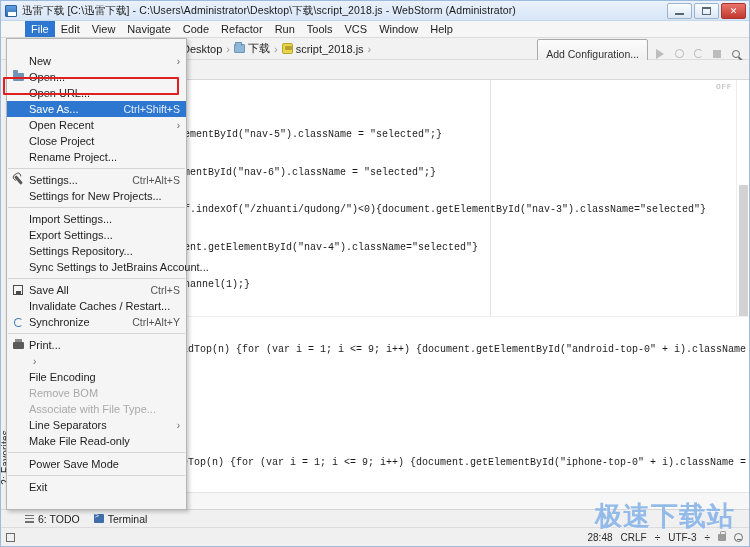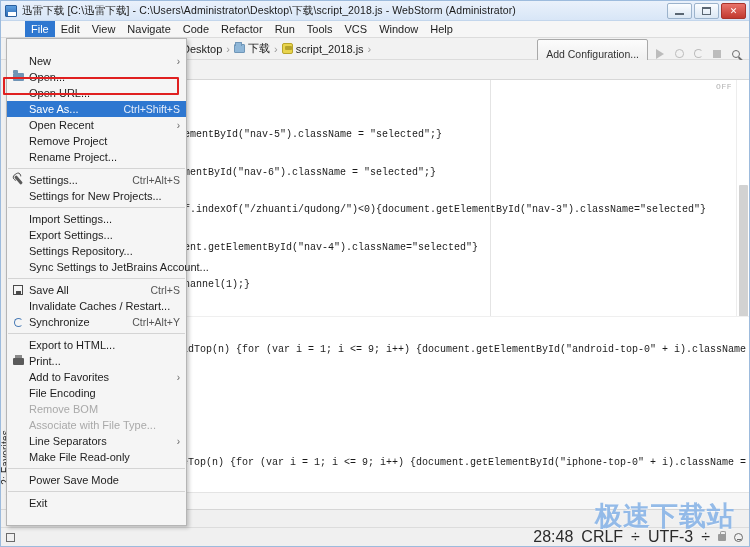--- a/index.html
+++ b/index.html
@@ -193,21 +193,21 @@
   .ic-todo{ display:inline-block;width:9px;height:8px;
             background:linear-gradient(to bottom,#6f6f6f 0 1.5px,transparent 1.5px 3px,#6f6f6f 3px 4.5px,transparent 4.5px 6px,#6f6f6f 6px 7.5px);}
   .ic-term{ display:inline-block;width:10px;height:9px;background:#3f6ea8;border-radius:1px;position:relative;}
   .ic-term::after{content:">";position:absolute;left:1px;top:-2px;color:#fff;font-size:7px;}
 
   
   .statusbar {
     height:19px; flex:0 0 19px; background:#f0f0f0;
     border-top:1px solid #dcdcdc;
     display:flex; align-items:center; padding:0 6px 0 5px;
-    font-size:16px; color:#2b2b2b; position:relative;
+    font-size:10px; color:#2b2b2b; position:relative;
   }
   .status-left{ display:flex;align-items:center;gap:5px;}
   .sq { width:9px;height:9px;border:1.4px solid #6b6b6b; }
   .status-right{ position:absolute; right:6px; display:flex;align-items:center;gap:8px; }
   .status-right span{ white-space:nowrap;}
   .lock-ic{ display:inline-block;width:8px;height:7px;background:#9a9a9a;border-radius:1px;position:relative;}
   .lock-ic::before{content:"";position:absolute;left:2px;top:-3px;width:4px;height:3px;border:1.2px solid #9a9a9a;border-bottom:none;border-radius:2px 2px 0 0;}
   .face-ic{ display:inline-block;width:9px;height:9px;border:1.3px solid #6b6b6b;border-radius:50%;position:relative;}
   .face-ic::after{content:"";position:absolute;left:1.5px;top:2px;width:4px;height:3px;border-bottom:1.2px solid #6b6b6b;}
 
@@ -441,21 +441,21 @@
       <span class="mi-label">Save As...</span>
       <span class="mi-accel">Ctrl+Shift+S</span>
     </div>
     <div class="mrow">
       <span class="mi-icon"></span>
       <span class="mi-label">Open Recent</span>
       <span class="mi-arrow">›</span>
     </div>
     <div class="mrow">
       <span class="mi-icon"></span>
-      <span class="mi-label">Remove Project</span>
+      <span class="mi-label">Close Project</span>
     </div>
     <div class="mrow">
       <span class="mi-icon"></span>
       <span class="mi-label">Rename Project...</span>
     </div>
     <div class="msep"></div>
     <div class="mrow">
       <span class="mi-icon">
           <i class="ic-wrench"></i>
         </span>
@@ -497,32 +497,27 @@
     </div>
     <div class="mrow">
       <span class="mi-icon">
           <i class="ic-sync"></i>
         </span>
       <span class="mi-label">Synchronize</span>
       <span class="mi-accel">Ctrl+Alt+Y</span>
     </div>
     <div class="msep"></div>
     <div class="mrow">
-      <span class="mi-icon"></span>
-      <span class="mi-label">Export to HTML...</span>
-    </div>
-    <div class="mrow">
       <span class="mi-icon">
           <i class="ic-print"></i>
         </span>
       <span class="mi-label">Print...</span>
     </div>
     <div class="mrow">
       <span class="mi-icon"></span>
-      <span class="mi-label">Add to Favorites</span>
       <span class="mi-arrow">›</span>
     </div>
     <div class="mrow">
       <span class="mi-icon"></span>
       <span class="mi-label">File Encoding</span>
     </div>
     <div class="mrow disabled">
       <span class="mi-icon"></span>
       <span class="mi-label">Remove BOM</span>
     </div>

